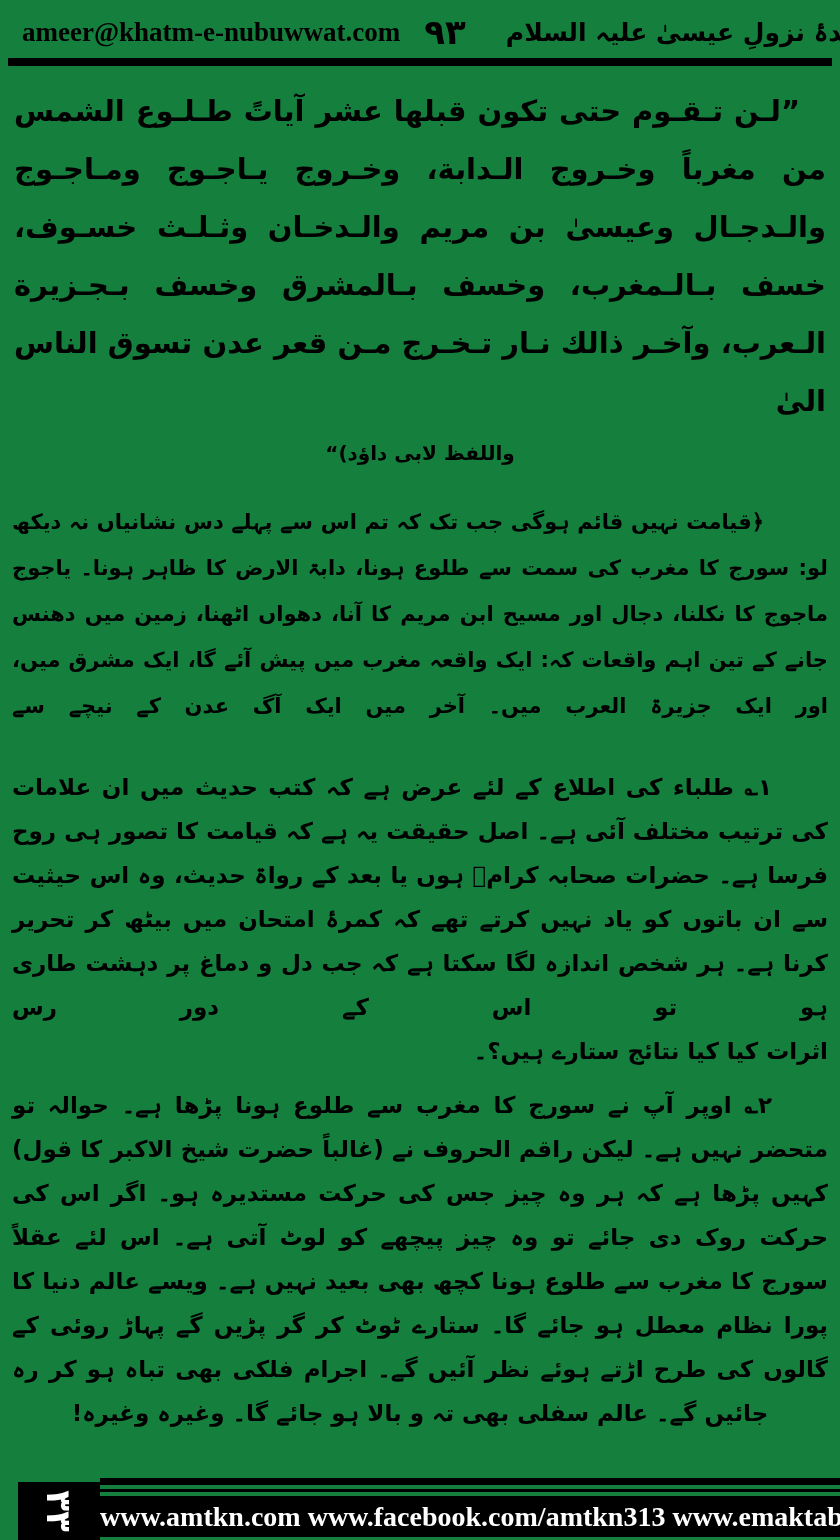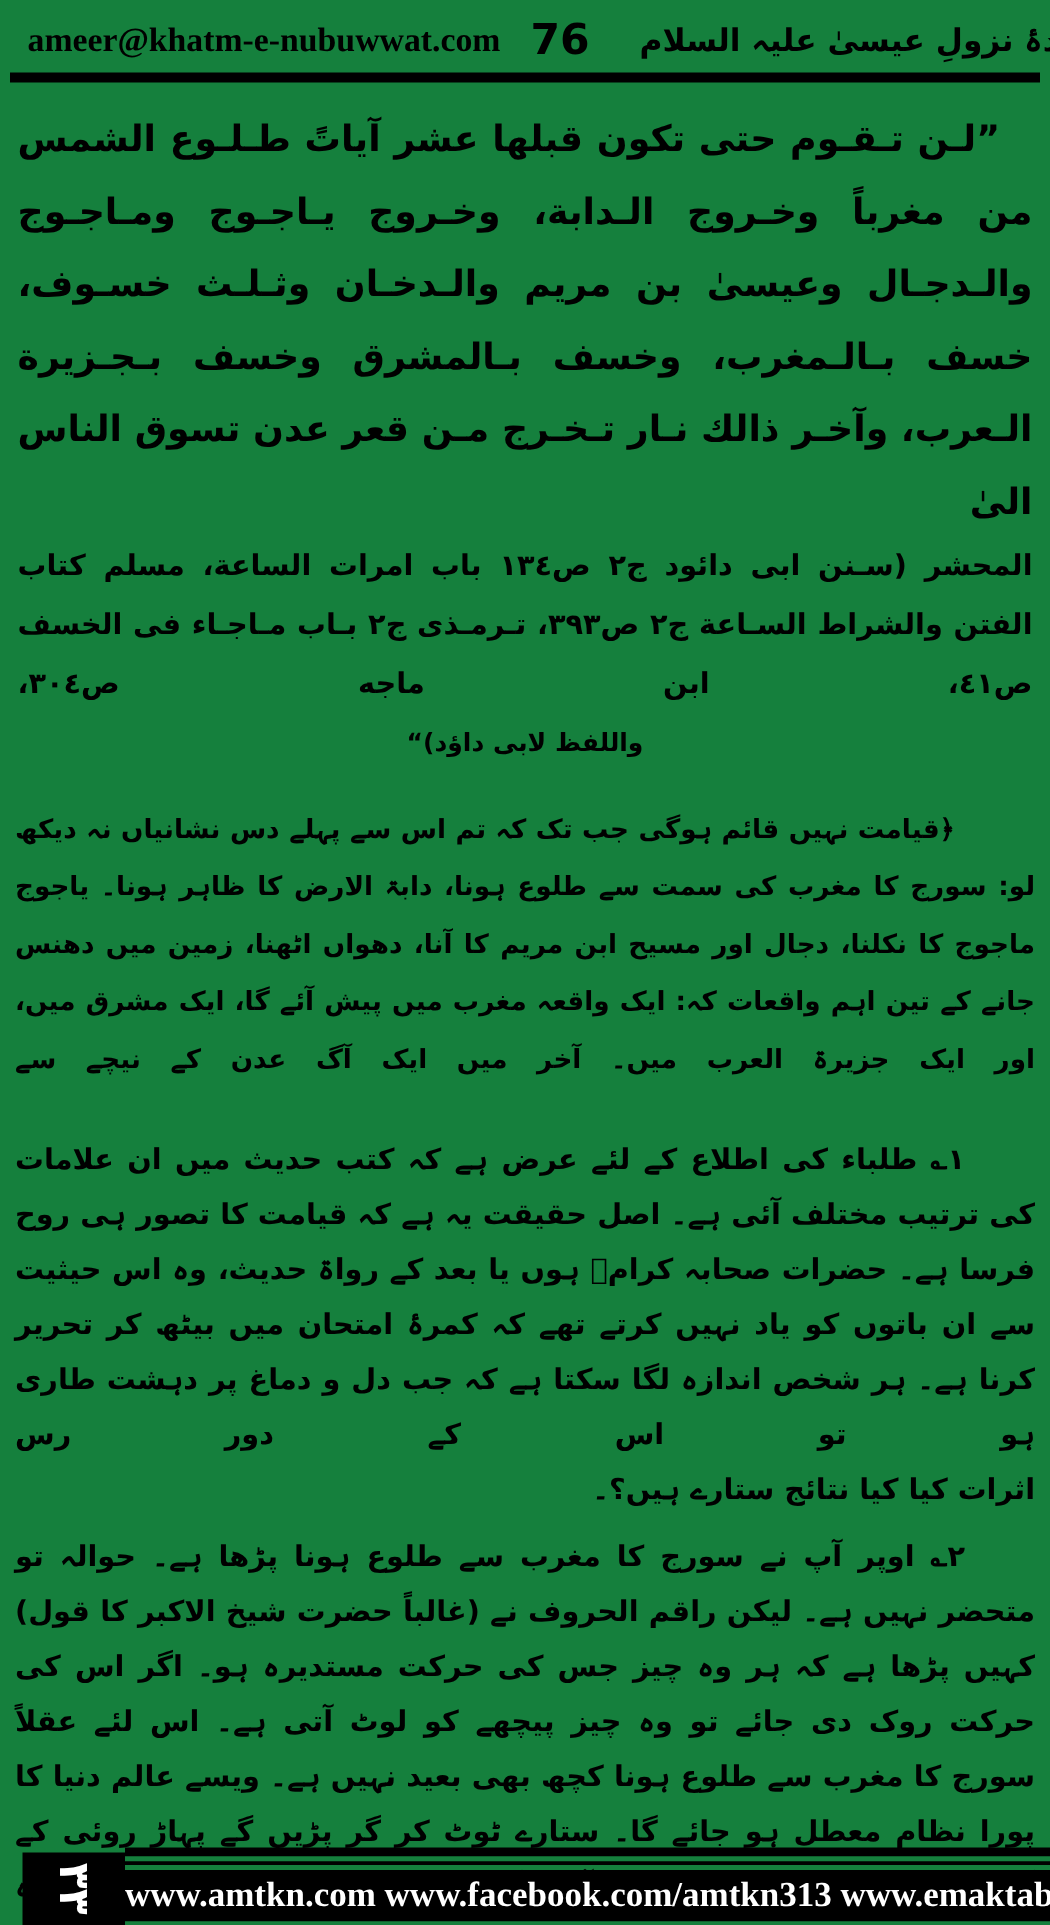--- a/index.html
+++ b/index.html
@@ -169,29 +169,28 @@
     overflow: hidden;
   }
 </style>
 </head>
 <body>
 
 <div class="page">
 
   <div class="header">
     <div class="header-email">ameer@khatm-e-nubuwwat.com</div>
-    <div class="header-pagenum">76</div>
+    <div class="header-pagenum">۹۳</div>
     <div class="header-title" dir="rtl" lang="ur">احتساب جلد ۴۶؍عقیدۂ نزولِ عیسیٰ علیہ السلام</div>
   </div>
 
   <div class="rule"></div>
 
   <div class="hadith" dir="rtl" lang="ar">”لـن تـقـوم حتى تكون قبلها عشر آياتً طـلـوع الشمس من مغرباً وخـروج الـدابة، وخـروج يـاجـوج ومـاجـوج والـدجـال وعيسىٰ بن مريم والـدخـان وثـلـث خسـوف، خسف بـالـمغرب، وخسف بـالمشرق وخسف بـجـزيرة الـعرب، وآخـر ذالك نـار تـخـرج مـن قعر عدن تسوق الناس الىٰ</div>
 
-  <div class="citation" dir="rtl" lang="ar">المحشر (سـنن ابى دائود ج٢ ص١٣٤ باب امرات الساعة، مسلم كتاب الفتن والشراط السـاعة ج٢ ص٣٩٣، تـرمـذى ج٢ بـاب مـاجـاء فى الخسف ص٤١، ابن ماجه ص٣٠٤،</div>
 
   <div class="citation-end" dir="rtl" lang="ar">واللفظ لابى داؤد)“</div>
 
   <div class="translation" dir="rtl" lang="ur">﴿قیامت نہیں قائم ہوگی جب تک کہ تم اس سے پہلے دس نشانیاں نہ دیکھ لو: سورج کا مغرب کی سمت سے طلوع ہونا، دابۃ الارض کا ظاہر ہونا۔ یاجوج ماجوج کا نکلنا، دجال اور مسیح ابن مریم کا آنا، دھواں اٹھنا، زمین میں دھنس جانے کے تین اہم واقعات کہ: ایک واقعہ مغرب میں پیش آئے گا، ایک مشرق میں، اور ایک جزیرۃ العرب میں۔ آخر میں ایک آگ عدن کے نیچے سے</div>
 
 
   <div class="note note-1" dir="rtl" lang="ur">۱؎ طلباء کی اطلاع کے لئے عرض ہے کہ کتب حدیث میں ان علامات کی ترتیب مختلف آئی ہے۔ اصل حقیقت یہ ہے کہ قیامت کا تصور ہی روح فرسا ہے۔ حضرات صحابہ کرامؓ ہوں یا بعد کے رواۃ حدیث، وہ اس حیثیت سے ان باتوں کو یاد نہیں کرتے تھے کہ کمرۂ امتحان میں بیٹھ کر تحریر کرنا ہے۔ ہر شخص اندازہ لگا سکتا ہے کہ جب دل و دماغ پر دہشت طاری ہو تو اس کے دور رس</div>
 
   <div class="note-1-end" dir="rtl" lang="ur">اثرات کیا کیا نتائج ستارے ہیں؟۔</div>
 

